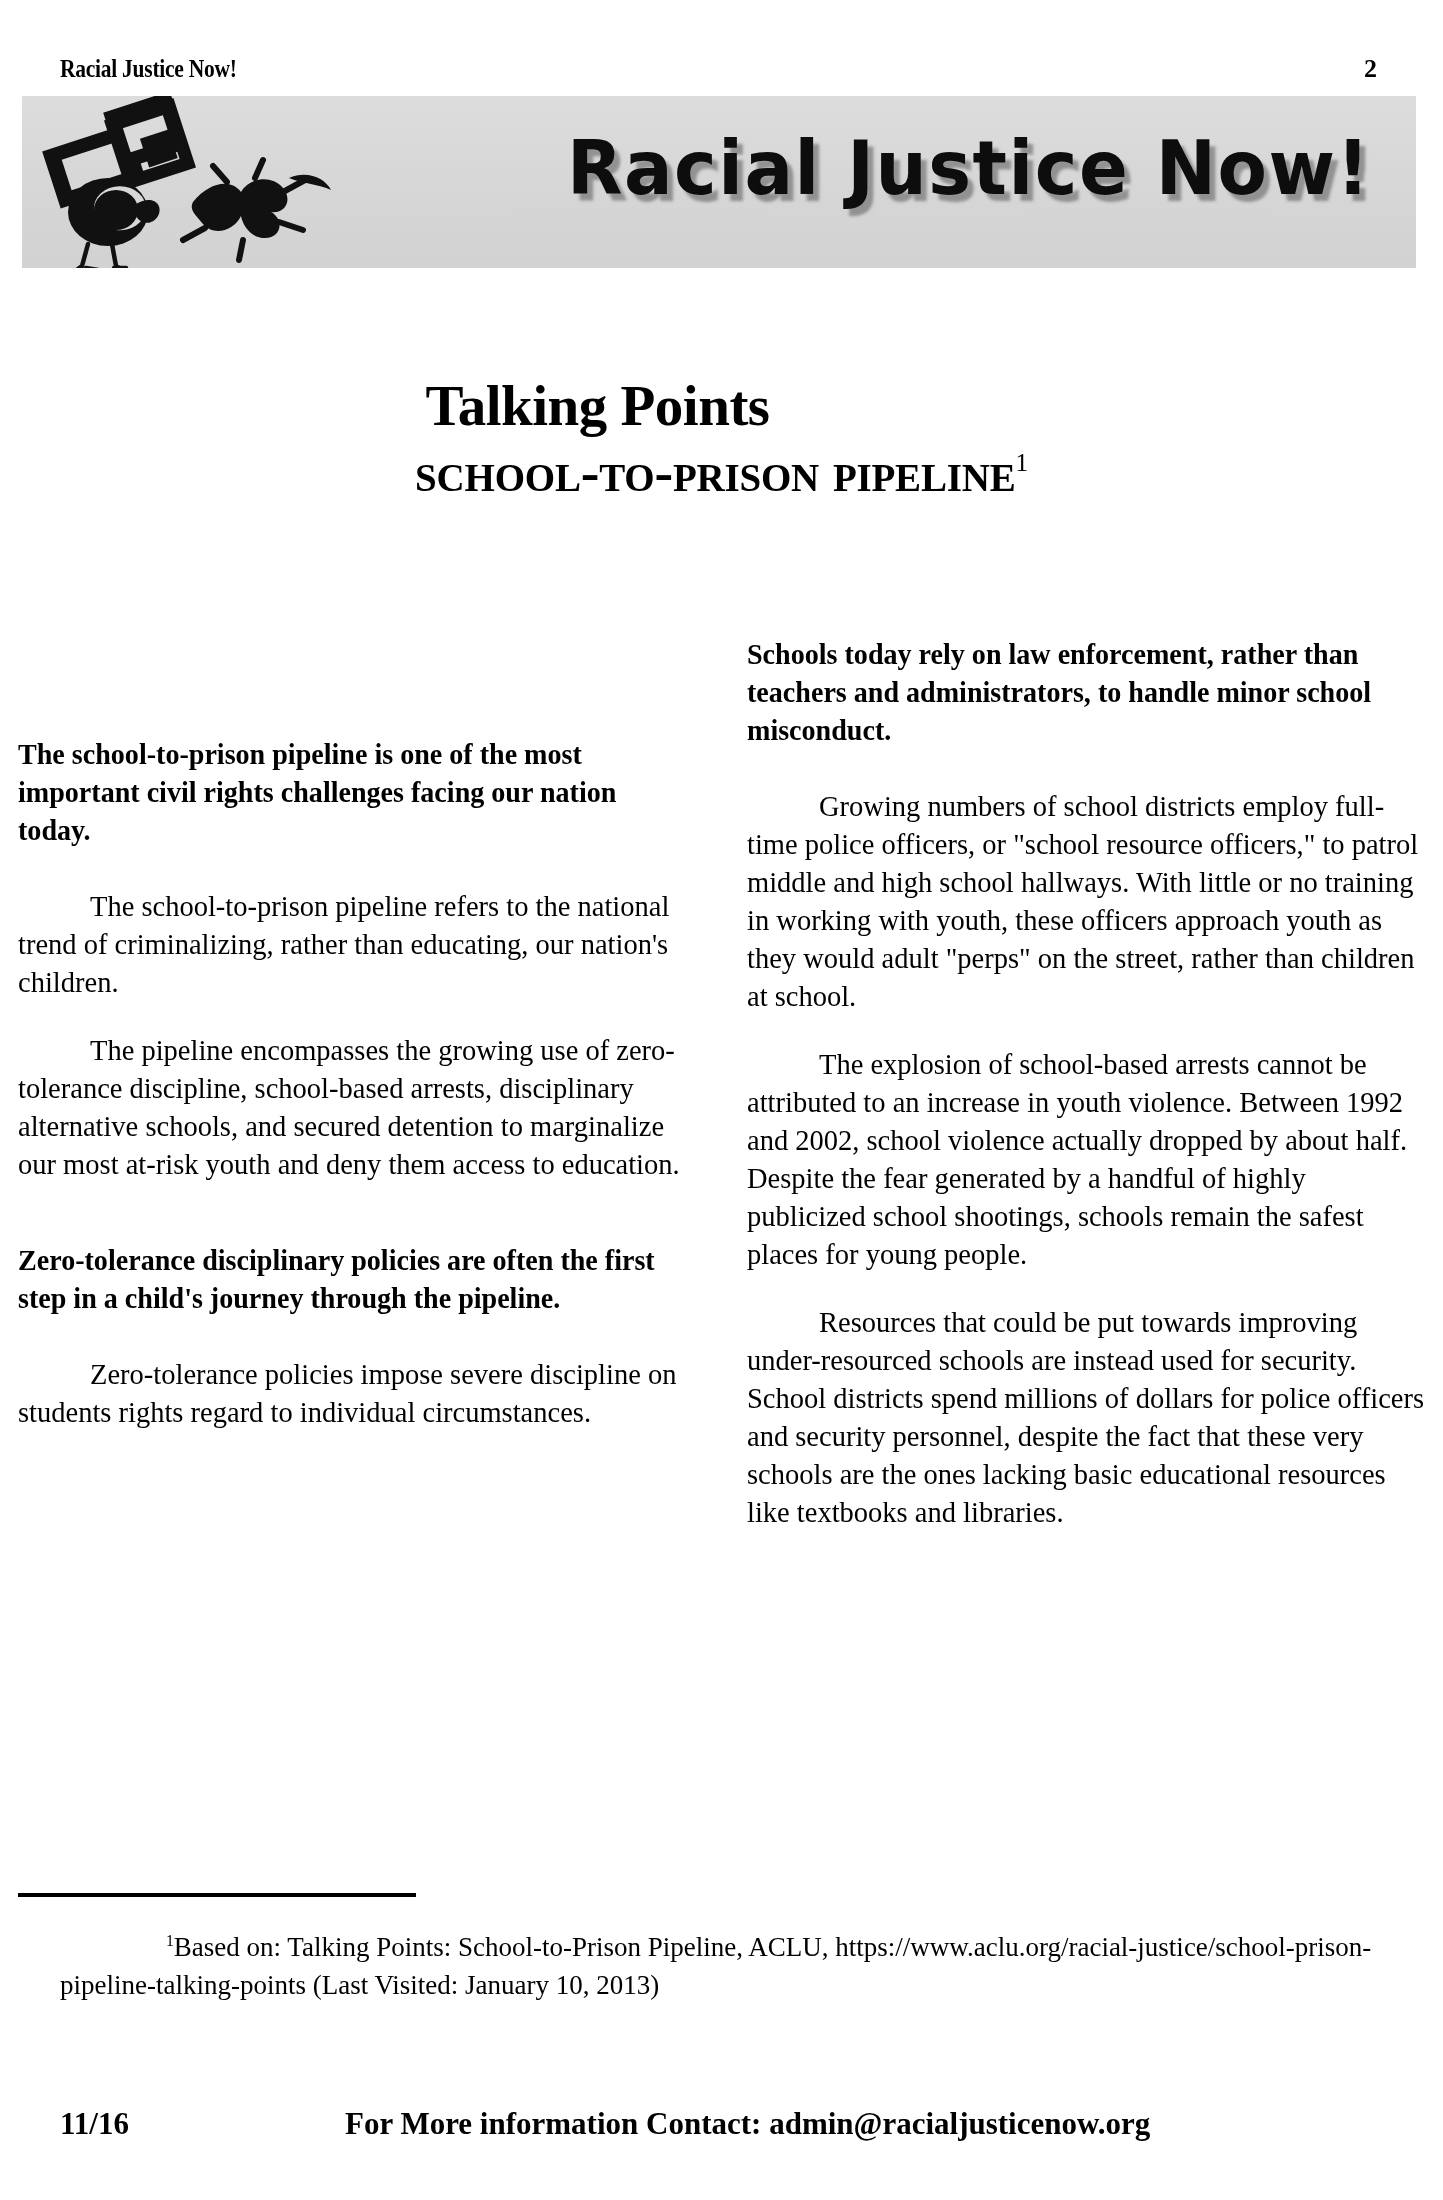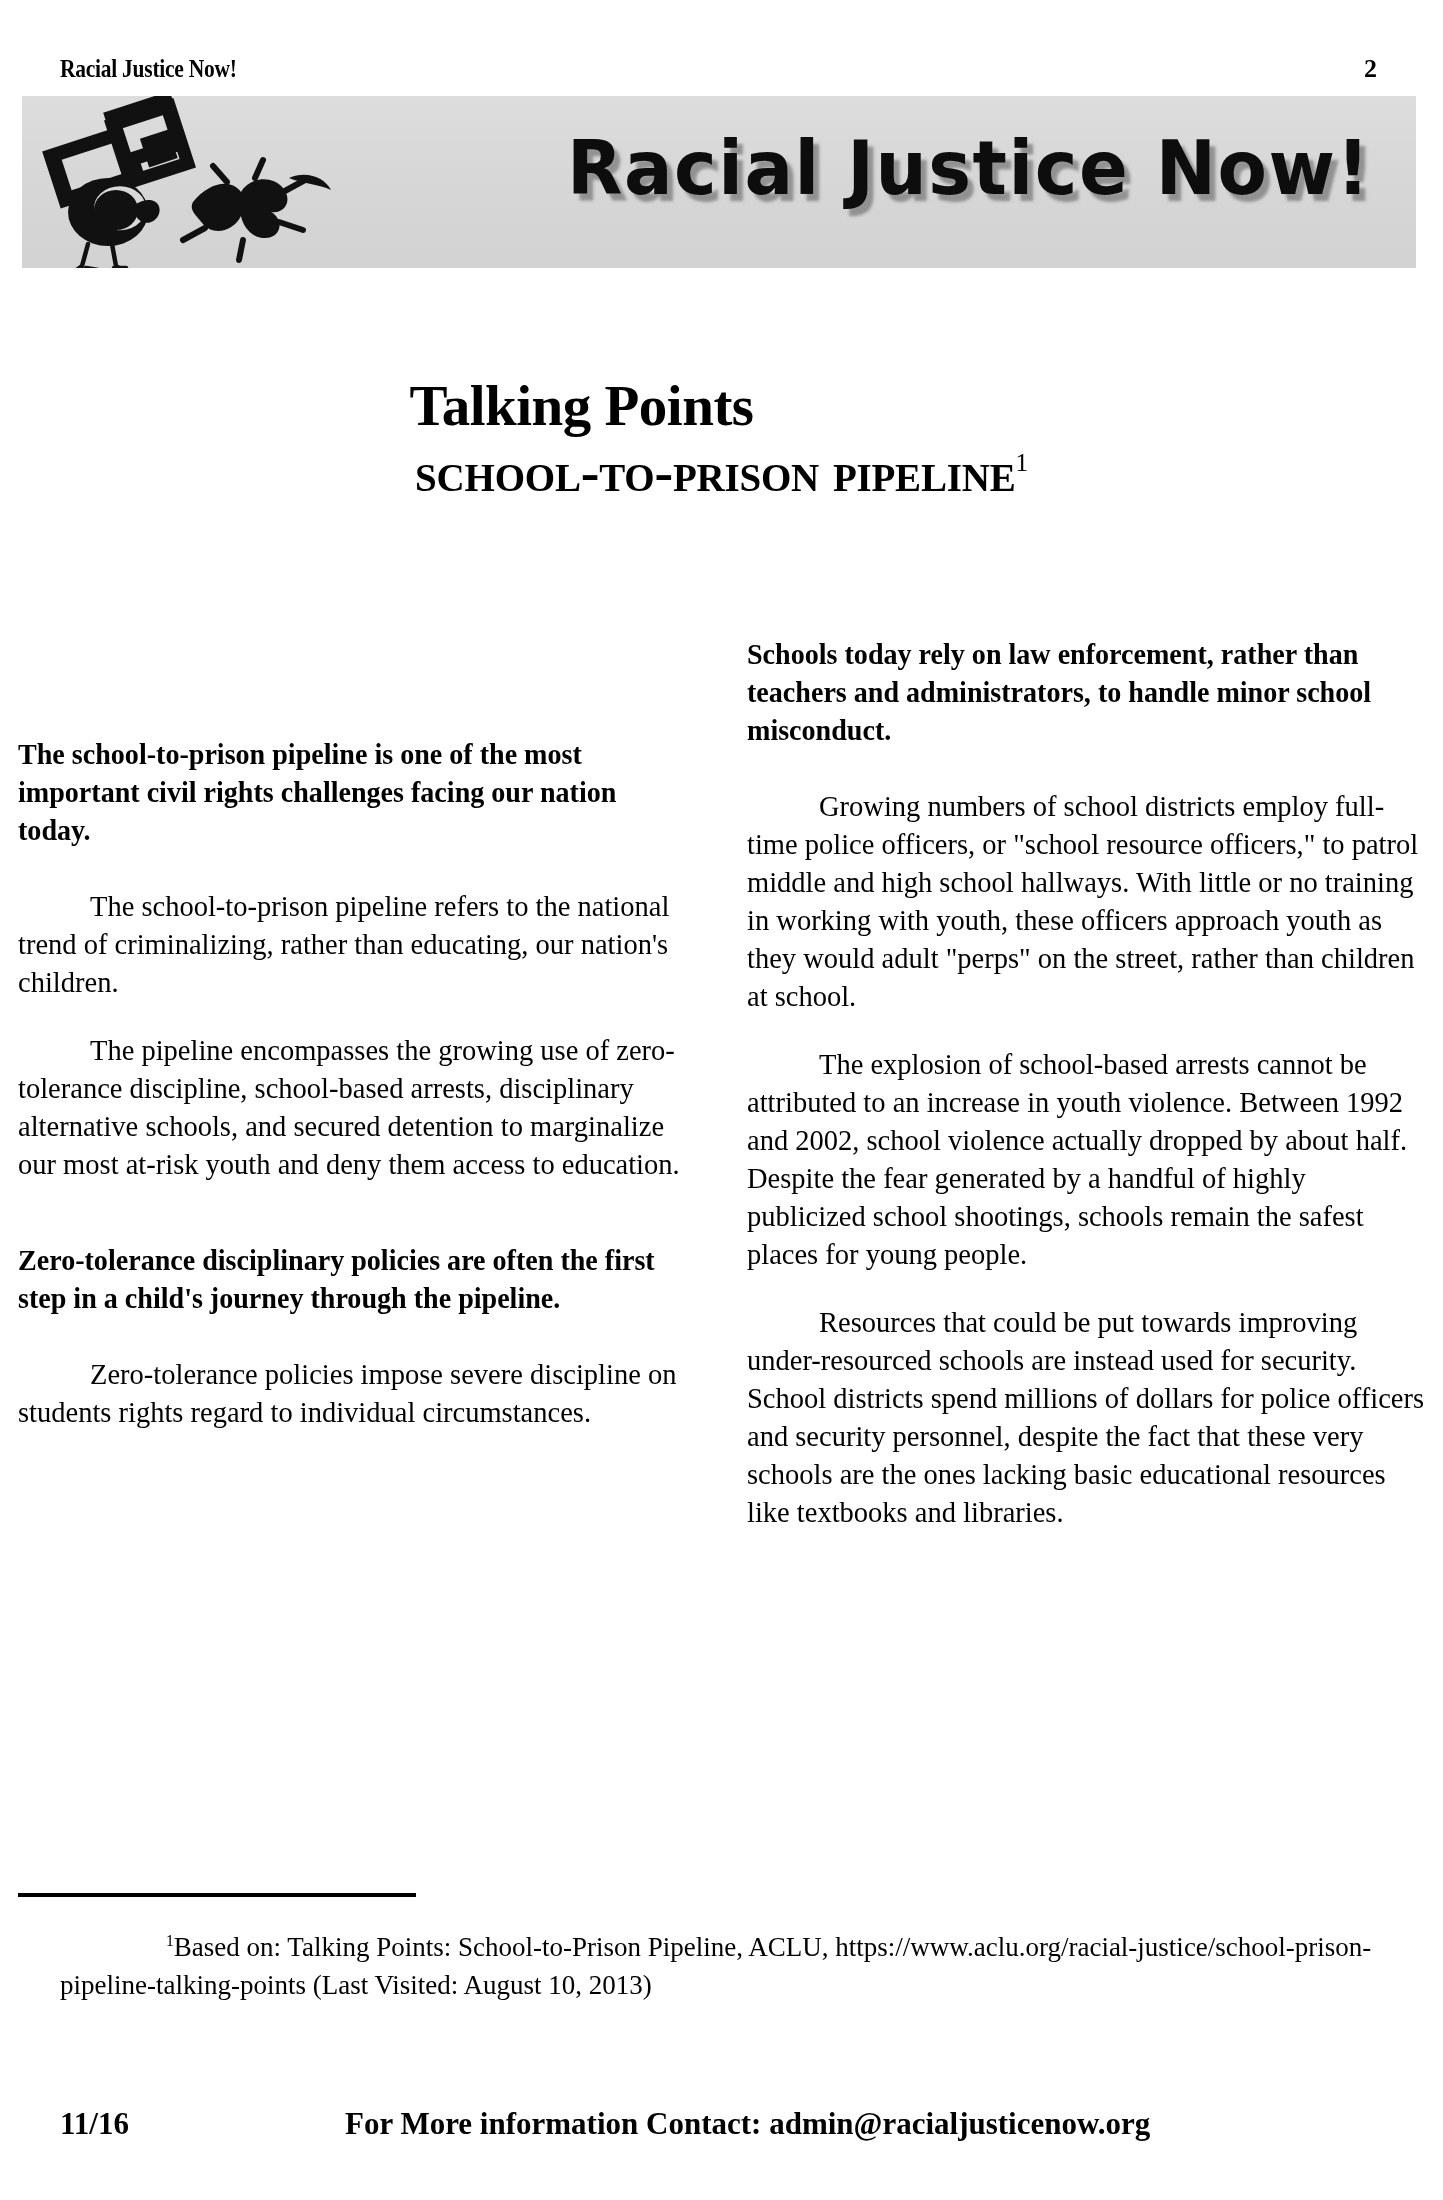--- a/index.html
+++ b/index.html
@@ -74,21 +74,21 @@
     text-shadow: 6px 7px 3px rgba(90,90,90,0.55);
     white-space: nowrap;
     transform: scaleY(1.04);
     transform-origin: left top;
   }
 
   
   #doc-title {
     position: absolute;
     top: 377px;
-    left: 0;
+    left: 16px;
     width: 1163px;
     text-align: center;
     font-family: "Liberation Serif", "DejaVu Serif", serif;
     font-weight: bold;
     font-size: 57px;
     line-height: 1;
     letter-spacing: -0.5px;
   }
   #doc-subtitle {
     position: absolute;
@@ -266,19 +266,19 @@
     <p class="para">Growing numbers of school districts employ full-time police officers, or "school resource officers," to patrol middle and high school hallways. With little or no training in working with youth, these officers approach youth as they would adult "perps" on the street, rather than children at school.</p>
     <p class="para">The explosion of school-based arrests cannot be attributed to an increase in youth violence. Between 1992 and 2002, school violence actually dropped by about half. Despite the fear generated by a handful of highly publicized school shootings, schools remain the safest places for young people.</p>
     <p class="para">Resources that could be put towards improving under-resourced schools are instead used for security. School districts spend millions of dollars for police officers and security personnel, despite the fact that these very schools are the ones lacking basic educational resources like textbooks and libraries.</p>
   </div>
 
 </div>
 
 <div id="footnote-rule"></div>
 
 <div id="footnote">
-  <span class="fn-first"><sup>1</sup><span>Based on: Talking Points: School-to-Prison Pipeline, ACLU, https://www.aclu.org/racial-justice/school-prison-pipeline-talking-points (Last Visited: August 10, 2013)</span></span>
+  <span class="fn-first"><sup>1</sup><span>Based on: Talking Points: School-to-Prison Pipeline, ACLU, https://www.aclu.org/racial-justice/school-prison-pipeline-talking-points (Last Visited: January 10, 2013)</span></span>
 </div>
 
 <div id="page-footer">
   <span class="pf-date">11/16</span>
   <span class="pf-contact">For More information Contact: admin@racialjusticenow.org</span>
 </div>
 
 </body></html>

